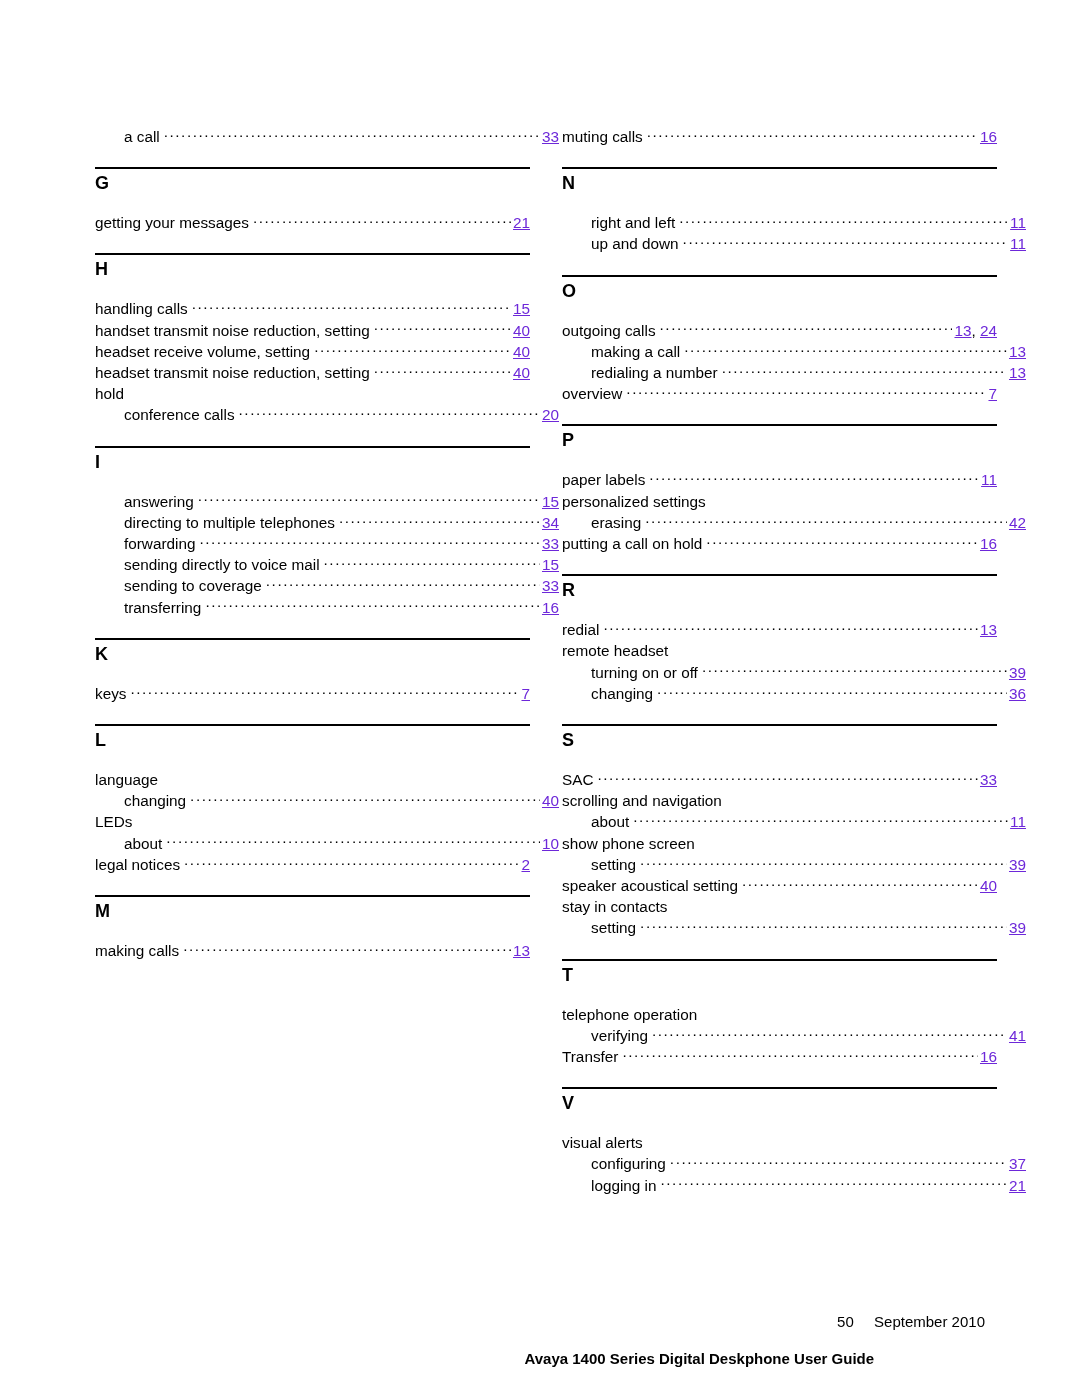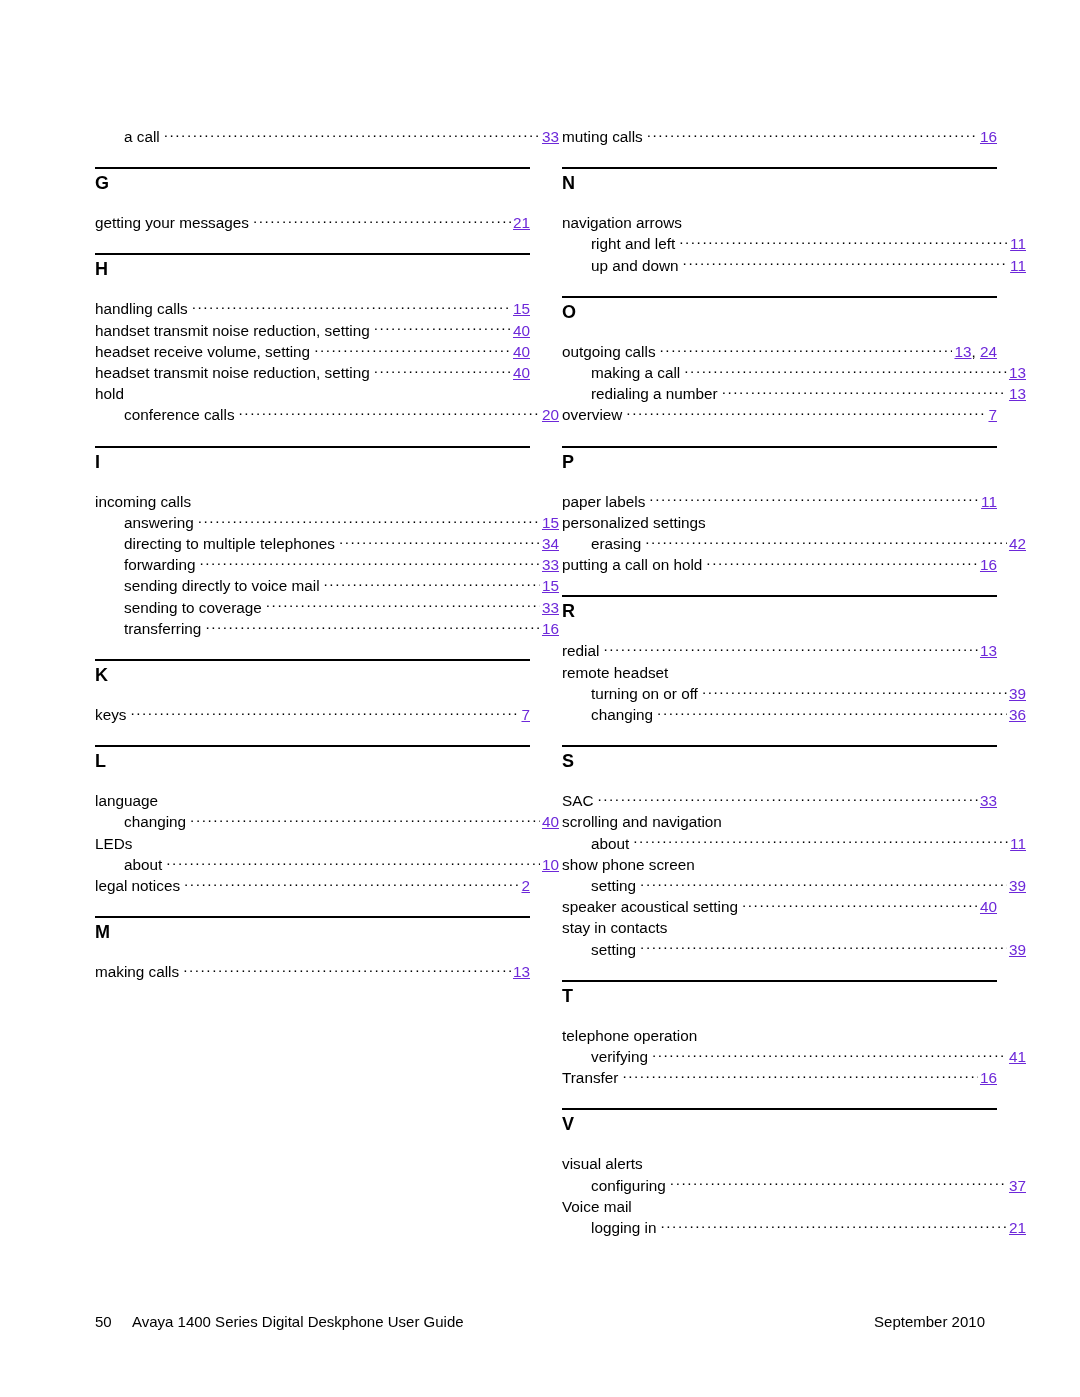--- a/index.html
+++ b/index.html
@@ -114,28 +114,29 @@
     top: 1312px;
     width: 890px;
     display: flex;
     flex-direction: row;
     align-items: baseline;
     font-size: 15px;
     line-height: 20px;
   }
   .footer-left {
     display: flex;
-    align-items: center;
+    flex-direction: column;
+    align-items: flex-end;
     flex: 1 1 auto;
   }
   .footer-pagenum {
     width: 37px;
     flex: 0 0 37px;
   }
-  .footer-title { flex: 0 0 auto; }
+  .footer-title { flex: 0 0 auto; font-weight: bold; }
   .footer-date {
     flex: 0 0 auto;
     text-align: right;
   }
 </style>
 </head>
 <body>
 
 <div id="page">
 
@@ -191,23 +192,20 @@
             <span class="entry-label">conference calls</span>
             <span class="leader"></span>
             <span class="pages"><span class="pg">20</span></span>
           </div>
         </div>
         <div class="section-gap-top"></div>
         <div class="section-rule"></div>
         <div class="letter-heading">I</div>
         <div class="section-gap-bottom"></div>
         <div class="entries">
-          <div class="entry main noleader">
-            <span class="entry-label">incoming calls</span>
-          </div>
           <div class="entry sub">
             <span class="entry-label">answering</span>
             <span class="leader"></span>
             <span class="pages"><span class="pg">15</span></span>
           </div>
           <div class="entry sub">
             <span class="entry-label">directing to multiple telephones</span>
             <span class="leader"></span>
             <span class="pages"><span class="pg">34</span></span>
           </div>
@@ -288,23 +286,20 @@
             <span class="entry-label">muting calls</span>
             <span class="leader"></span>
             <span class="pages"><span class="pg">16</span></span>
           </div>
         </div>
         <div class="section-gap-top"></div>
         <div class="section-rule"></div>
         <div class="letter-heading">N</div>
         <div class="section-gap-bottom"></div>
         <div class="entries">
-          <div class="entry main noleader">
-            <span class="entry-label">navigation arrows</span>
-          </div>
           <div class="entry sub">
             <span class="entry-label">right and left</span>
             <span class="leader"></span>
             <span class="pages"><span class="pg">11</span></span>
           </div>
           <div class="entry sub">
             <span class="entry-label">up and down</span>
             <span class="leader"></span>
             <span class="pages"><span class="pg">11</span></span>
           </div>
@@ -447,23 +442,20 @@
         <div class="letter-heading">V</div>
         <div class="section-gap-bottom"></div>
         <div class="entries">
           <div class="entry main noleader">
             <span class="entry-label">visual alerts</span>
           </div>
           <div class="entry sub">
             <span class="entry-label">configuring</span>
             <span class="leader"></span>
             <span class="pages"><span class="pg">37</span></span>
-          </div>
-          <div class="entry main noleader">
-            <span class="entry-label">Voice mail</span>
           </div>
           <div class="entry sub">
             <span class="entry-label">logging in</span>
             <span class="leader"></span>
             <span class="pages"><span class="pg">21</span></span>
           </div>
         </div>
       </div>
   </div>
 

